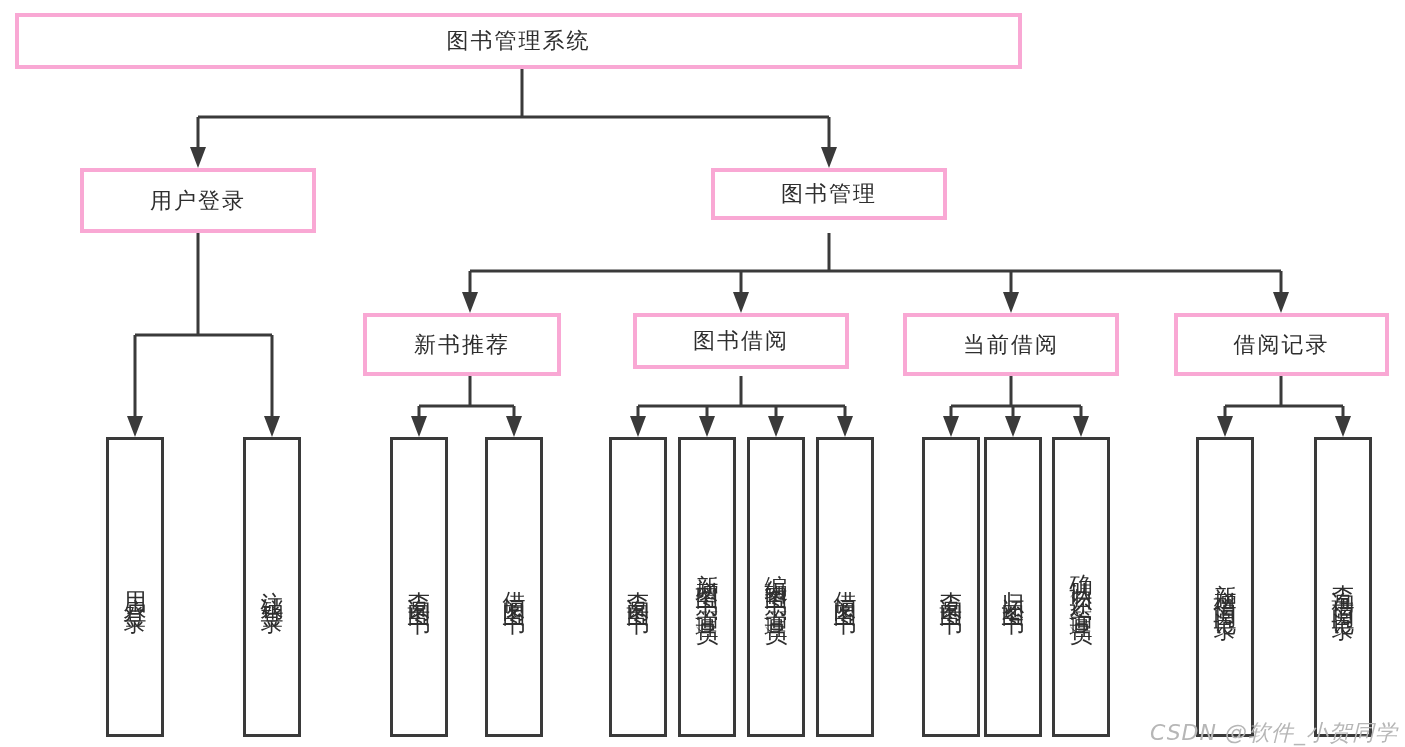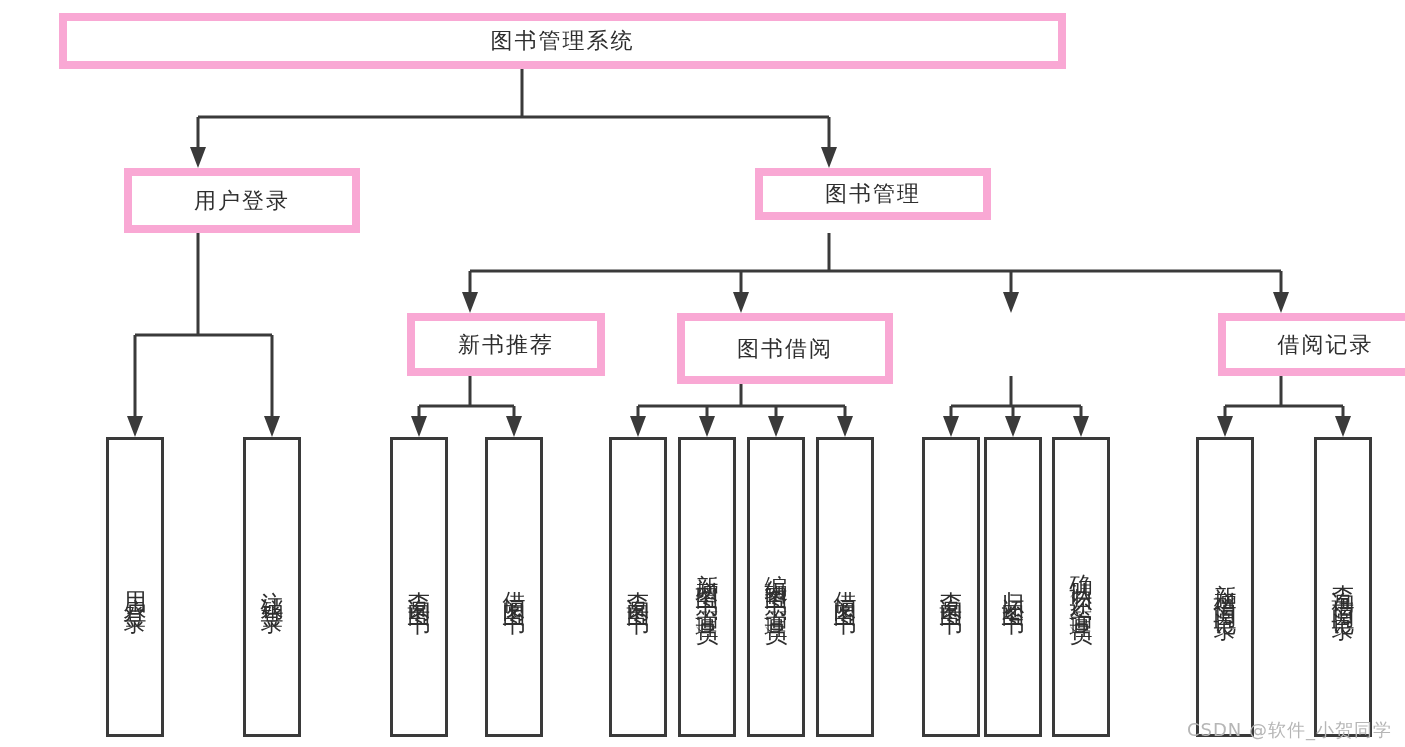--- a/index.html
+++ b/index.html
@@ -18,30 +18,29 @@
   .connectors {
     position: absolute;
     left: 0;
     top: 0;
     width: 1405px;
     height: 747px;
   }
   .box {
     position: absolute;
     box-sizing: border-box;
-    border: 8px solid #f9a8d4;
+    border: 4px solid #f9a8d4;
     background: #ffffff;
     display: flex;
     align-items: center;
     justify-content: center;
     color: #2e2e2e;
     font-size: 22px;
     letter-spacing: 2px;
     white-space: nowrap;
-    margin-left: 44px;
   }
   .vbox {
     position: absolute;
     box-sizing: border-box;
     border: 3px solid #3a3a3a;
     background: #ffffff;
     width: 58px;
     top: 437px;
     height: 300px;
     display: flex;
@@ -53,25 +52,26 @@
     writing-mode: vertical-rl;
     text-orientation: mixed;
     font-size: 23px;
     letter-spacing: 7px;
     line-height: 1;
     white-space: nowrap;
   }
   .watermark {
     position: absolute;
     top: 718px;
-    right: 13px;
-    font-size: 18px;
+    right: 7px;
+    font-size: 22px;
     letter-spacing: 1px;
     color: #b6b6b6;
     white-space: nowrap;
+    font-style: italic;
   }
 </style>
 </head>
 <body>
 
 <div class="canvas">
 
   <svg class="connectors" viewBox="0 0 1405 747" xmlns="http://www.w3.org/2000/svg" aria-hidden="true">
     <path fill="none" stroke="#3a3a3a" stroke-width="3" d="
       M522 69 V117 M198 117 H829 M198 117 V150 M829 117 V150
@@ -93,21 +93,22 @@
       M1073,416 L1089,416 L1081,437 Z  M1217,416 L1233,416 L1225,437 Z
       M1335,416 L1351,416 L1343,437 Z"></path>
   </svg>
 
   <div class="box" style="left:15px; top:13px; width:1007px; height:56px;">图书管理系统</div>
 
   <div class="box" style="left:80px; top:168px; width:236px; height:65px;">用户登录</div>
   <div class="box" style="left:711px; top:168px; width:236px; height:52px;">图书管理</div>
 
   <div class="box" style="left:363px; top:313px; width:198px; height:63px;">新书推荐</div>
-  <div class="box" style="left:633px; top:313px; width:216px; height:71px;">图书借阅</div>
+  <div class="box" style="left:633px; top:313px; width:216px; height:56px;">图书借阅</div>
+  <div class="box" style="left:903px; top:313px; width:216px; height:63px;">当前借阅</div>
   <div class="box" style="left:1174px; top:313px; width:215px; height:63px;">借阅记录</div>
 
   <div class="vbox" style="left:106px;">
     <span class="vtext">用户登录</span>
   </div>
   <div class="vbox" style="left:243px;">
     <span class="vtext">注销登录</span>
   </div>
 
   <div class="vbox" style="left:390px;">

